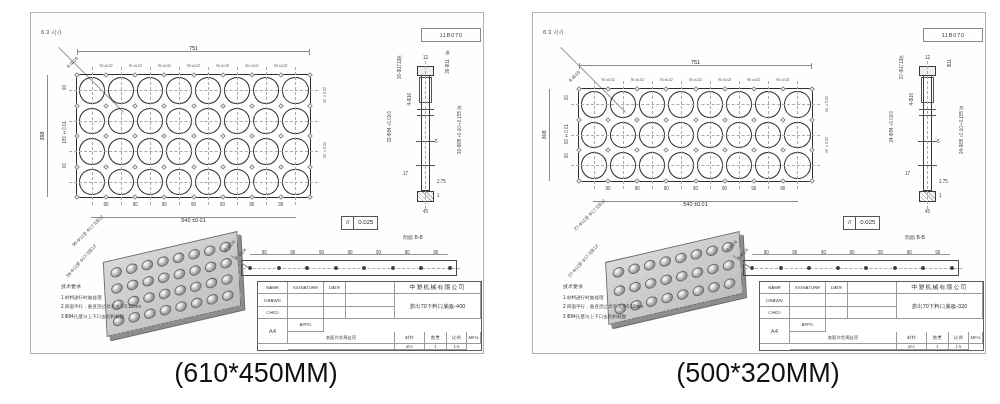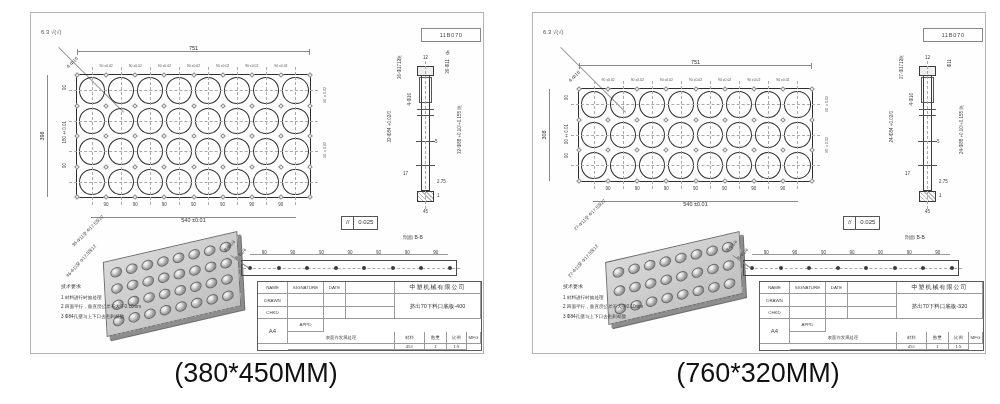--- a/index.html
+++ b/index.html
@@ -619,15 +619,15 @@
       <div class="c">比例</div>
       <div class="c a4" style="grid-row:4/6;">A4</div>
       <div class="c">MFG</div>
       <div class="c" style="grid-column:2/5;"></div>
       <div class="c">45#</div>
       <div class="c">1</div>
       <div class="c">1:5</div>
     </div>
   </div>
 
-  <div class="caption left">(380*450MM)</div>
-  <div class="caption right">(760*320MM)</div>
+  <div class="caption left">(610*450MM)</div>
+  <div class="caption right">(500*320MM)</div>
 </div>
 
 </body></html>

